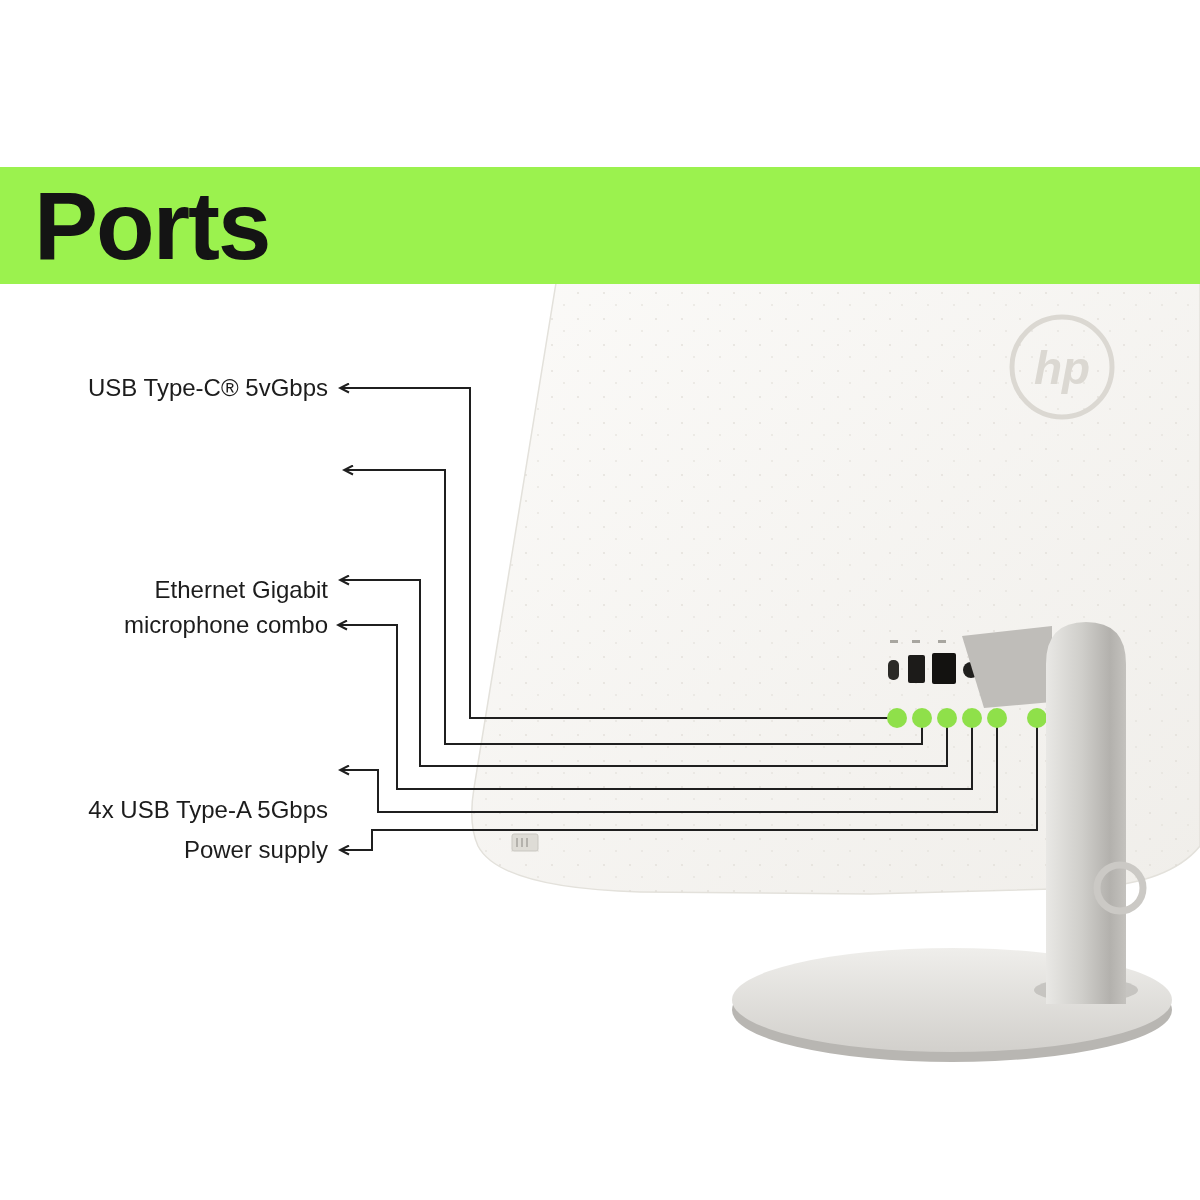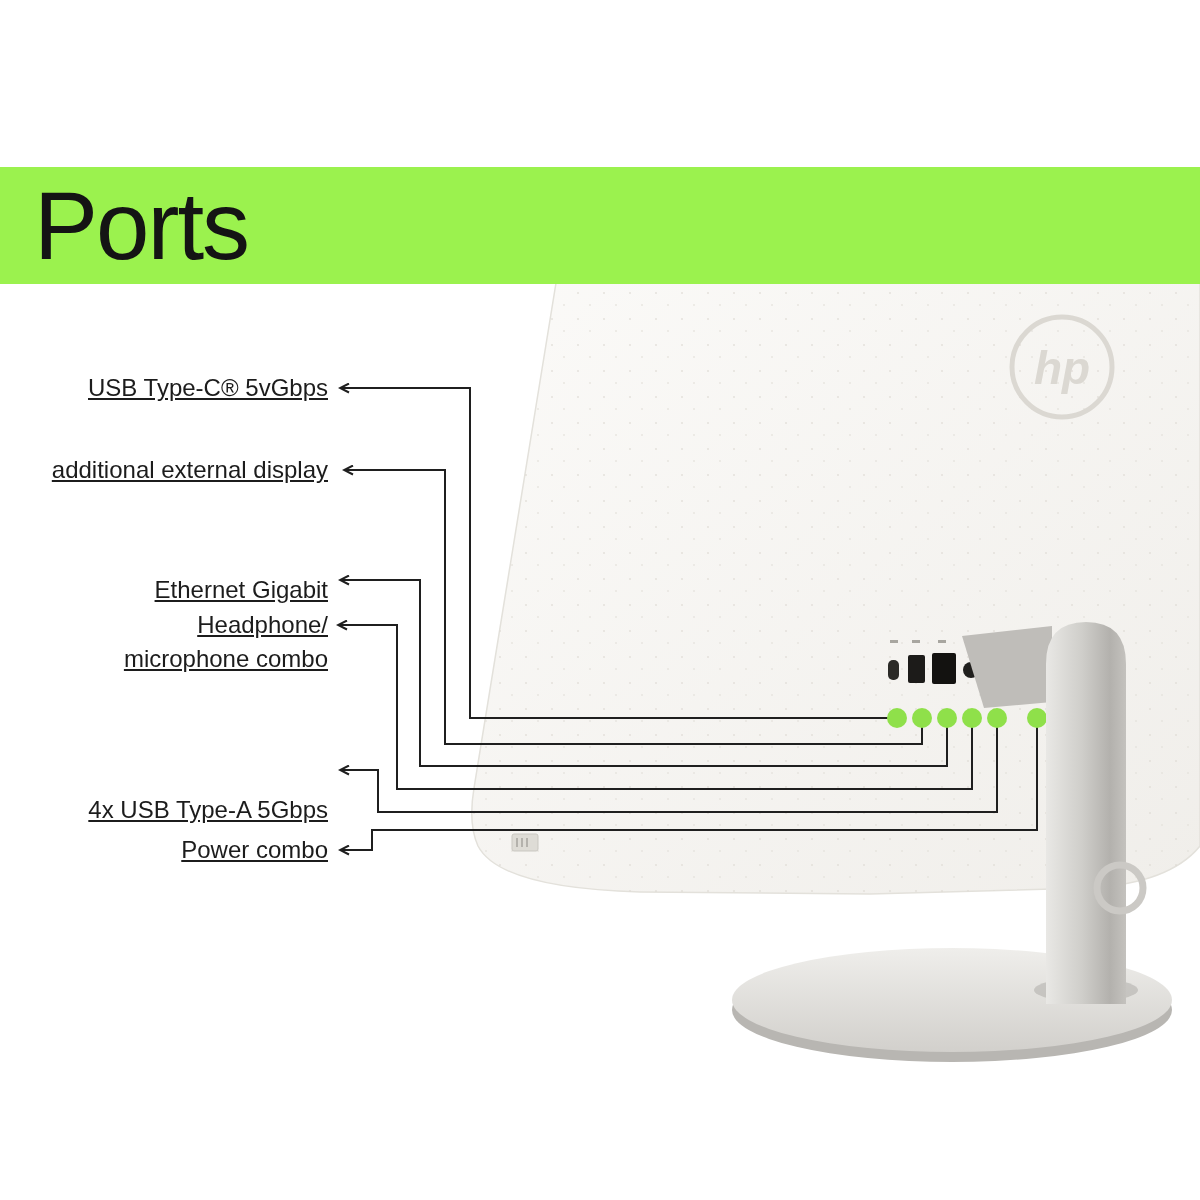--- a/index.html
+++ b/index.html
@@ -6,27 +6,27 @@
   body{
     width:1200px;height:1200px;position:relative;overflow:hidden;
     background:#ffffff;
     font-family:"Liberation Sans",sans-serif;
   }
   .band{
     position:absolute;left:0;top:167px;width:1200px;height:117px;
     background:#9BF24E;display:flex;align-items:center;
   }
   .band h1{
-    margin:0 0 0 34px;font-size:96px;font-weight:400;color:#141414;
+    margin:0 0 0 34px;font-size:96px;font-weight:700;color:#141414;
     letter-spacing:-2px;line-height:1;
   }
   .scene{position:absolute;left:0;top:0;width:1200px;height:1200px;}
   .label{
     position:absolute;right:872px;text-align:right;
-    font-size:24px;line-height:34px;color:#1c1c1c;white-space:nowrap;text-decoration:underline;
+    font-size:24px;line-height:34px;color:#1c1c1c;white-space:nowrap;
   }
   .label span{display:block}
 </style>
 </head>
 <body>
 
 <svg class="scene" viewBox="0 0 1200 1200">
   <defs>
     <linearGradient id="panelGrad" x1="0" y1="0" x2="1" y2="1">
       <stop offset="0" stop-color="#fbfaf8"></stop>
@@ -110,27 +110,25 @@
 </svg>
 
 <div class="band">
   <h1>Ports</h1>
 </div>
 
 <div class="label" style="top:371px">
   <span>USB Type-C® 5vGbps</span>
 </div>
 <div class="label" style="top:453px">
-  <span>additional external display</span>
 </div>
 <div class="label" style="top:573px">
   <span>Ethernet Gigabit</span>
 </div>
 <div class="label" style="top:608px">
-  <span>Headphone/</span>
   <span>microphone combo</span>
 </div>
 <div class="label" style="top:793px">
   <span>4x USB Type-A 5Gbps</span>
 </div>
 <div class="label" style="top:833px">
-  <span>Power combo</span>
+  <span>Power supply</span>
 </div>
 
 </body></html>

